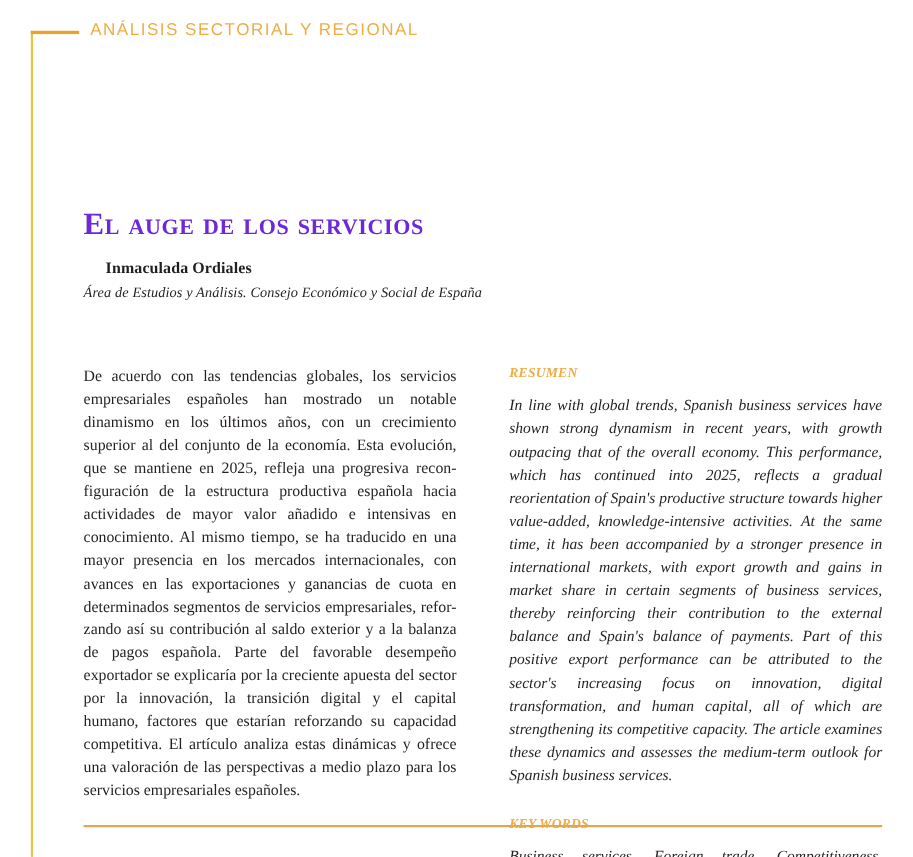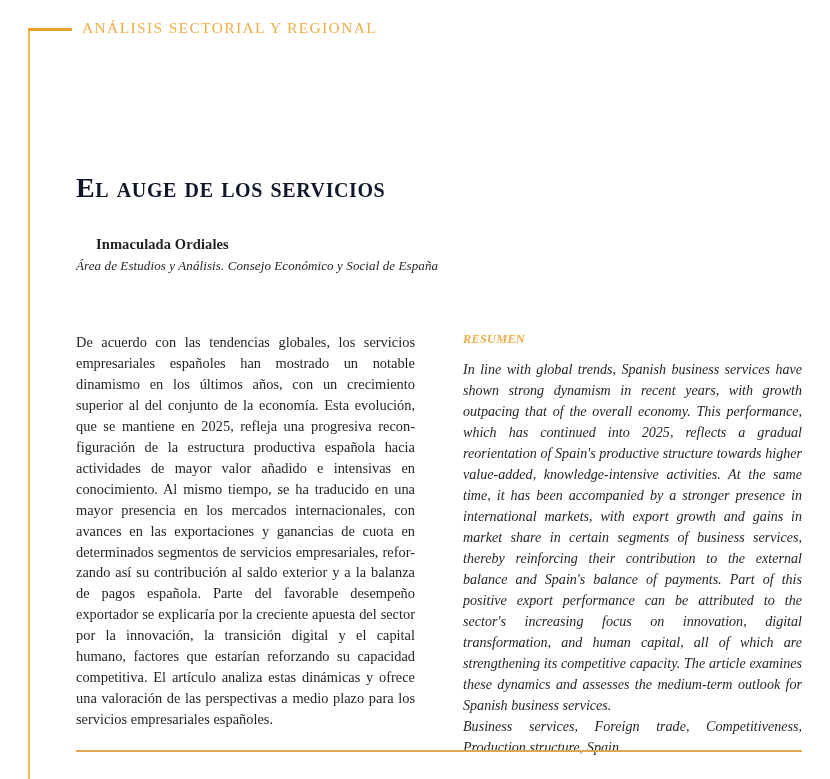--- a/index.html
+++ b/index.html
@@ -32,35 +32,35 @@
     width: 44px;
     height: 3px;
     background: #e8a32a;
   }
 
   
   .section-label {
     position: absolute;
     left: 82px;
     top: 19px;
-    font-family: Liberation Serif, serif;
+    font-family: Liberation Sans, sans-serif;
     font-size: 15.5px;
     letter-spacing: 1.35px;
     color: #eead45;
     white-space: nowrap;
     text-align: center;
   }
 
   
   .title {
     position: absolute;
     left: 76px;
-    top: 132px;
+    top: 149px;
     width: 470px;
-    color: #0f172a;
+    color: #6d28d9;
     font-family: "Liberation Serif", serif;
     font-size: 28px;
     line-height: 1.46;
     font-variant: small-caps;
     letter-spacing: 0.6px;
     margin-top: 36px;
   }
   .title .line { display: block; }
 
   
@@ -151,18 +151,19 @@
 <div class="columns">
 
   <div class="col col-left">
     <p class="para">De acuerdo con las tendencias globales, los servicios empresariales españoles han mostrado un notable dinamismo en los últimos años, con un crecimiento superior al del conjunto de la economía. Esta evolución, que se mantiene en 2025, refleja una progresiva recon-figuración de la estructura productiva española hacia actividades de mayor valor añadido e intensivas en conocimiento. Al mismo tiempo, se ha traducido en una mayor presencia en los mercados internacionales, con avances en las exportaciones y ganancias de cuota en determinados segmentos de servicios empresariales, refor-zando así su contribución al saldo exterior y a la balanza de pagos española. Parte del favorable desempeño exportador se explicaría por la creciente apuesta del sector por la innovación, la transición digital y el capital humano, factores que estarían reforzando su capacidad competitiva. El artículo analiza estas dinámicas y ofrece una valoración de las perspectivas a medio plazo para los servicios empresariales españoles.</p>
 
   </div>
 
   <div class="col col-right">
     <div class="heading en">RESUMEN</div>
     <p class="para en">In line with global trends, Spanish business services have shown strong dynamism in recent years, with growth outpacing that of the overall economy. This performance, which has continued into 2025, reflects a gradual reorientation of Spain's productive structure towards higher value-added, knowledge-intensive activities. At the same time, it has been accompanied by a stronger presence in international markets, with export growth and gains in market share in certain segments of business services, thereby reinforcing their contribution to the external balance and Spain's balance of payments. Part of this positive export performance can be attributed to the sector's increasing focus on innovation, digital transformation, and human capital, all of which are strengthening its competitive capacity. The article examines these dynamics and assesses the medium-term outlook for Spanish business services.</p>
+    <div class="heading en spaced-top">KEY WORDS</div>
     <p class="para en keywords">Business services, Foreign trade, Competitiveness, Production structure, Spain.</p>
   </div>
 
 </div>
 
 <div class="bottom-divider"></div>
 
 </body></html>

